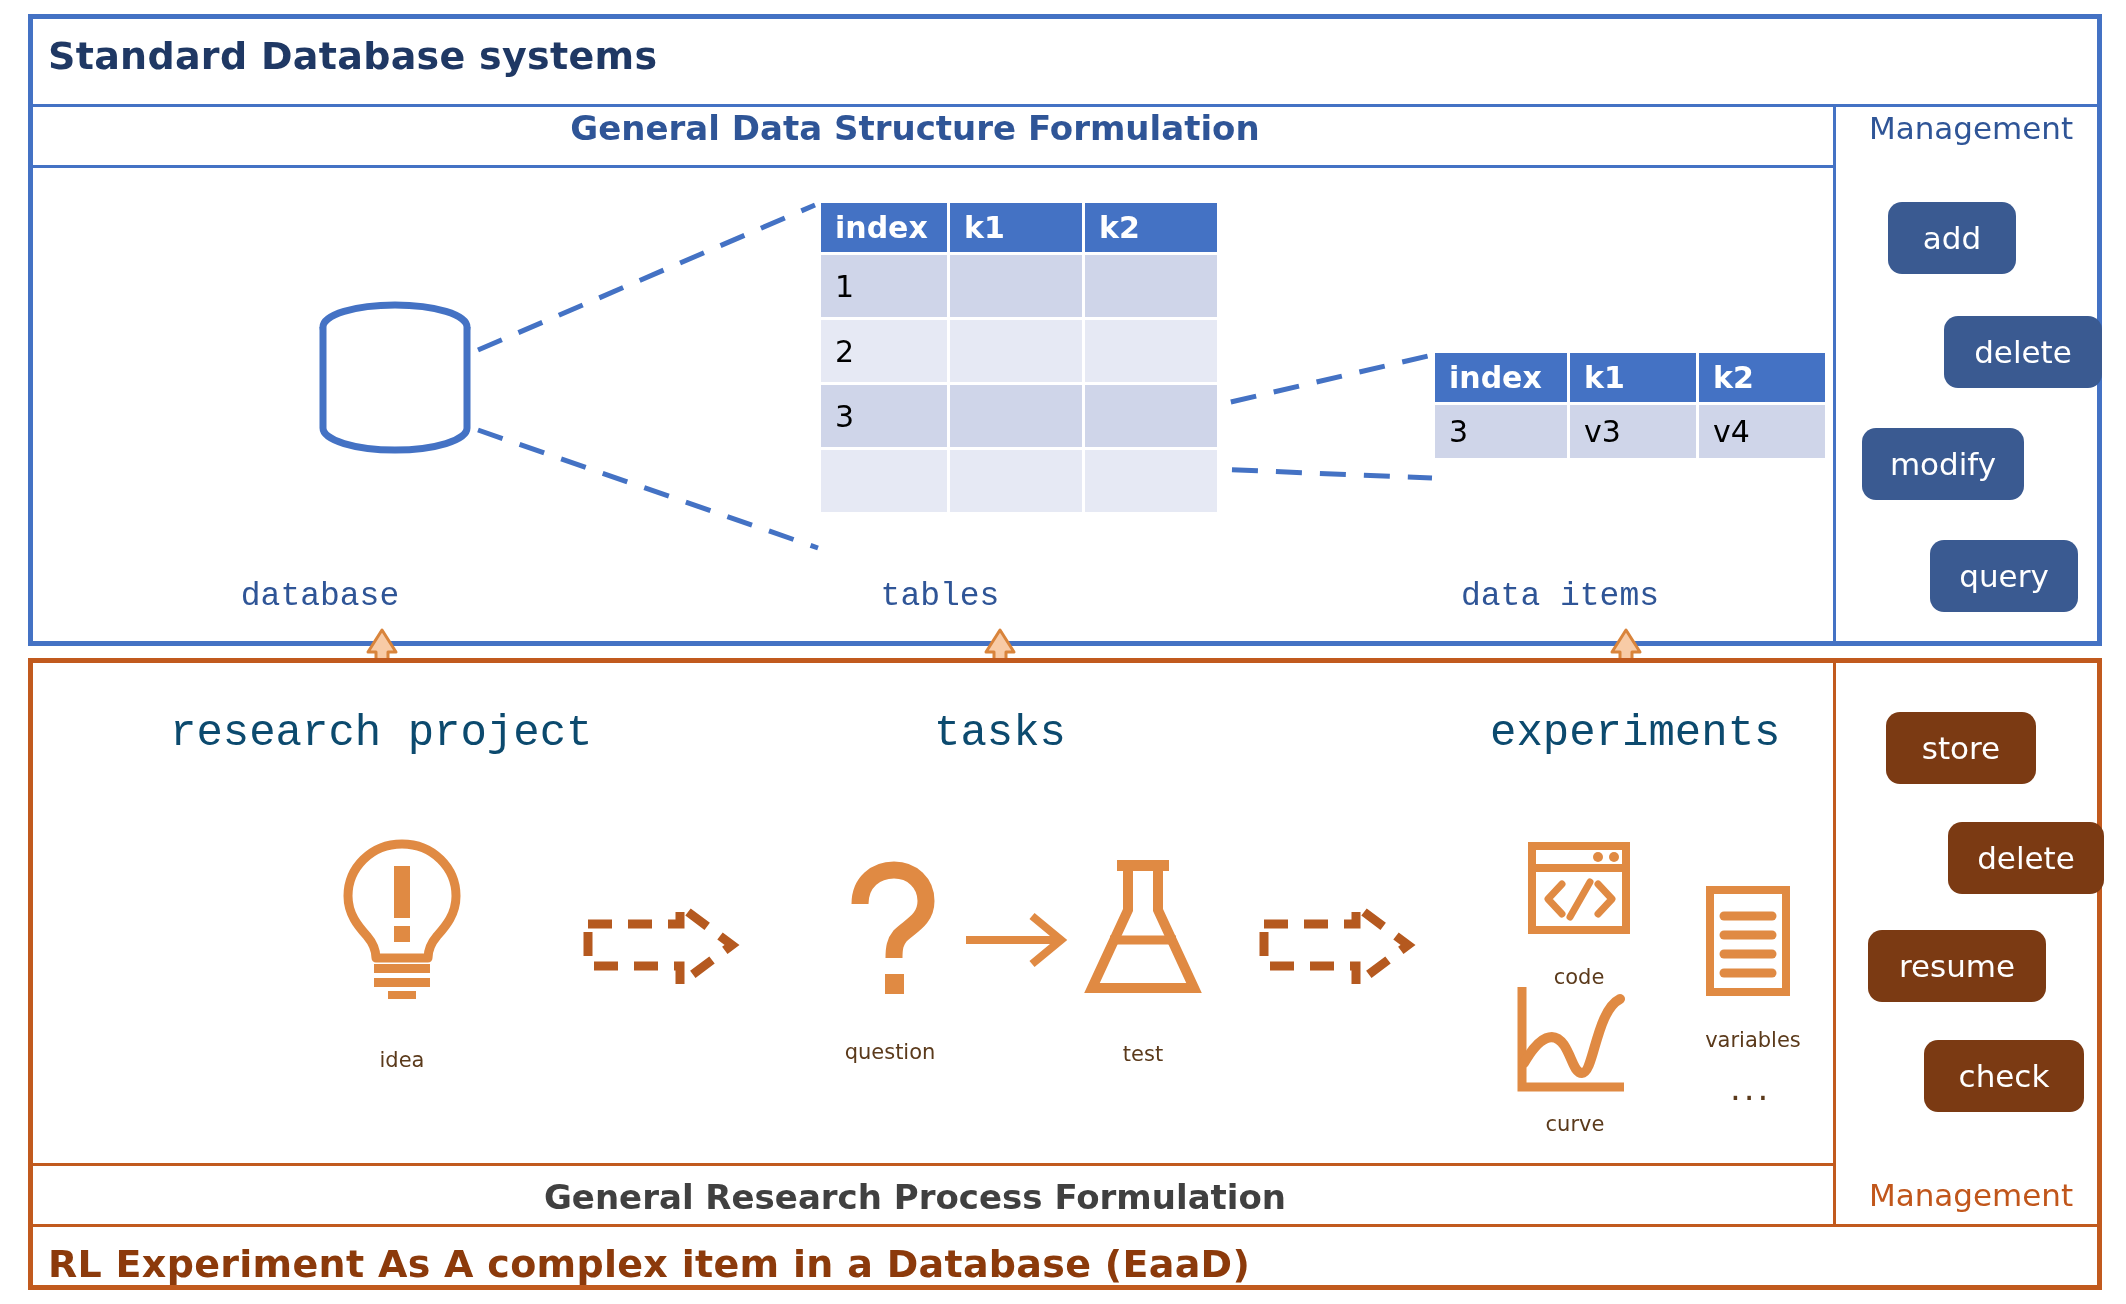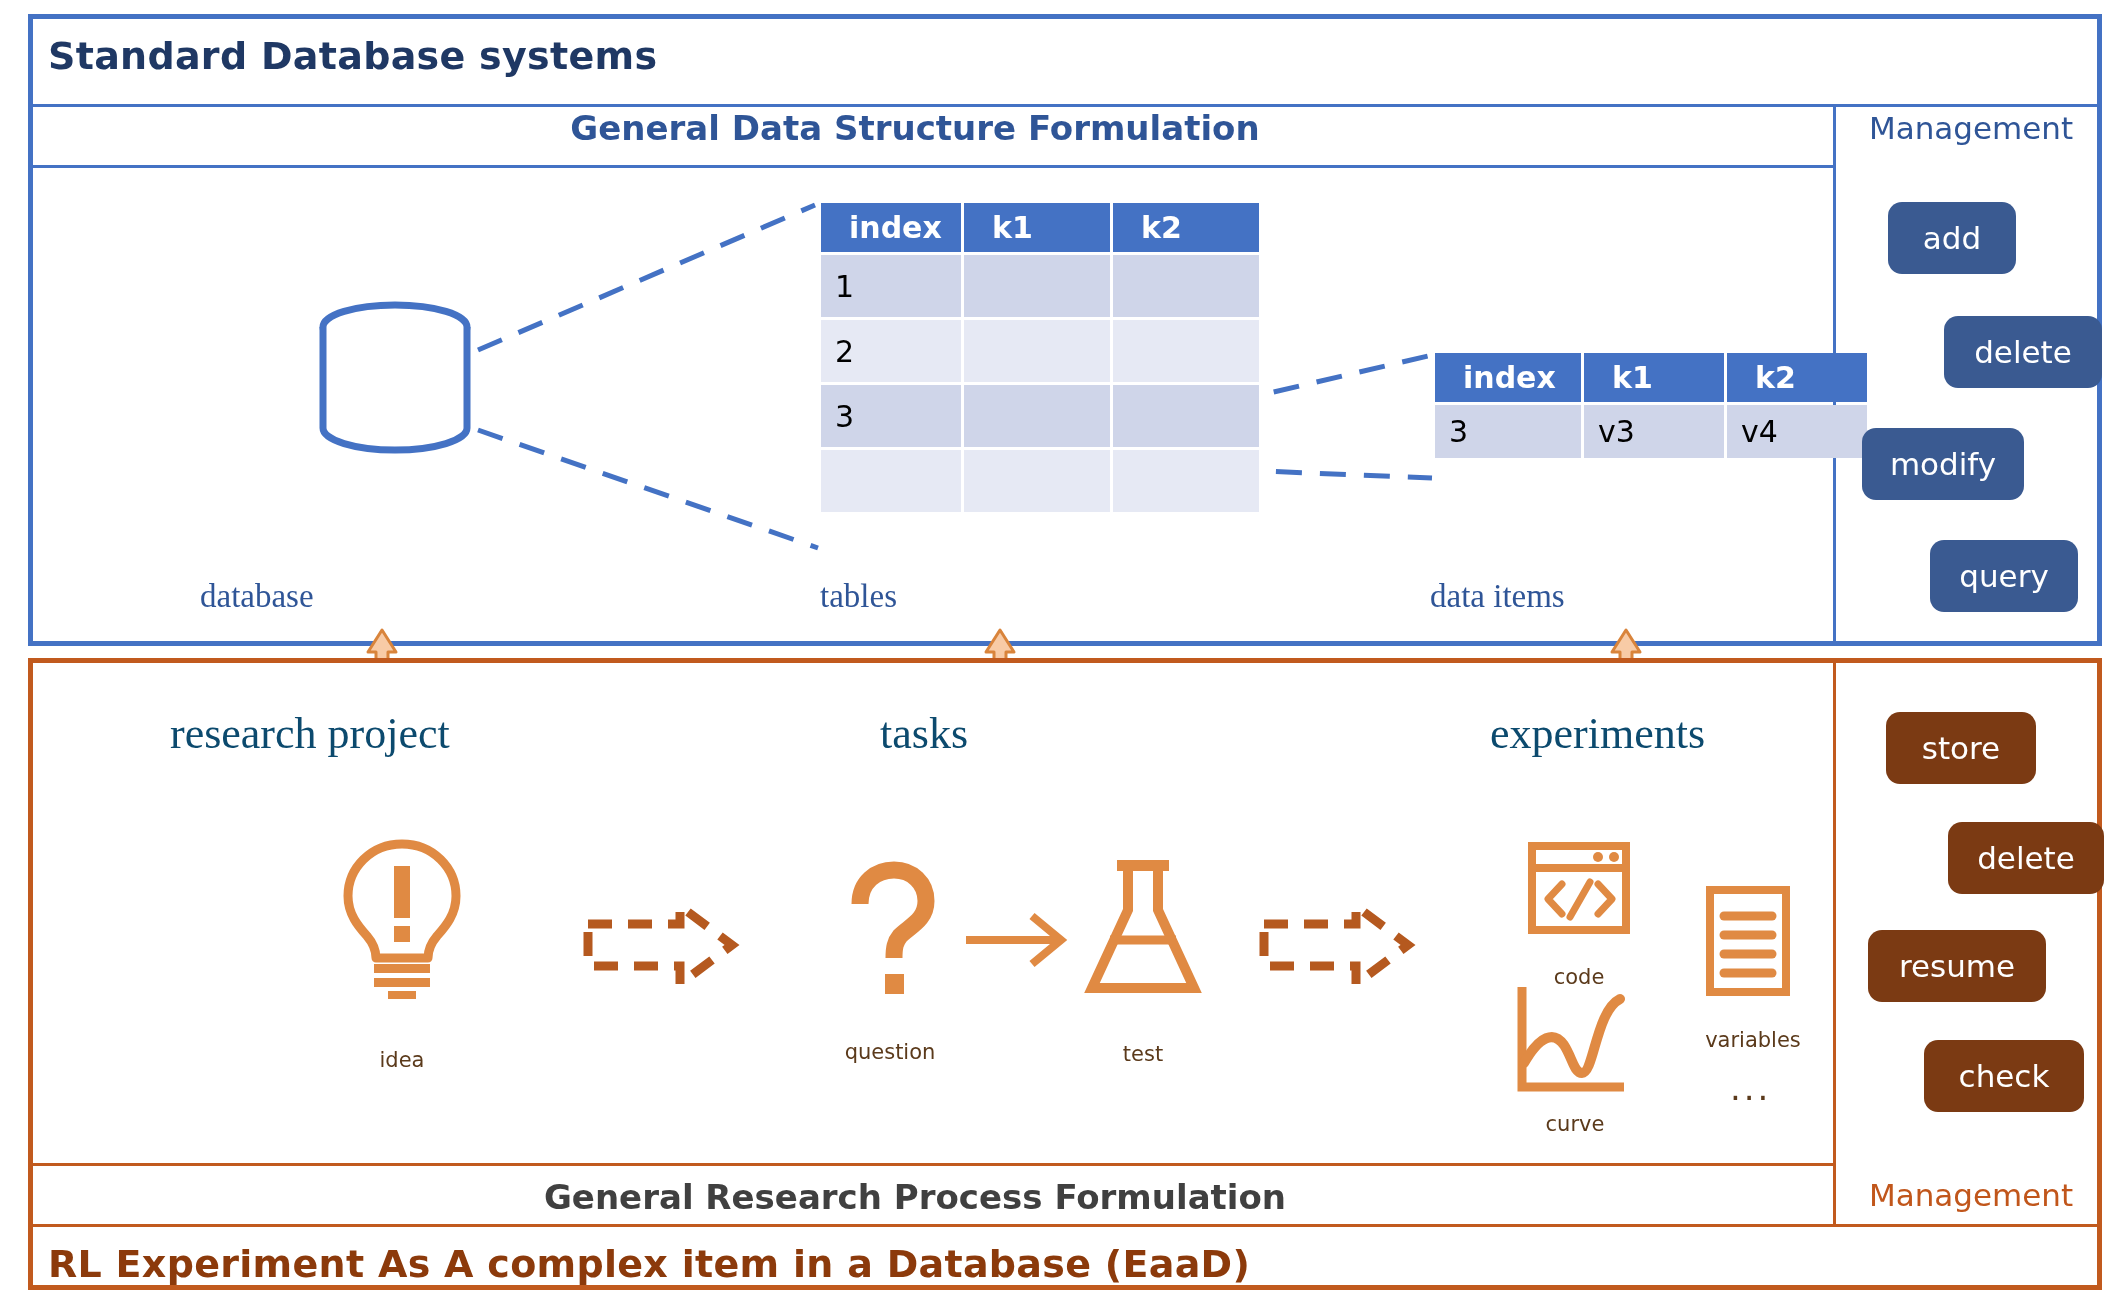--- a/index.html
+++ b/index.html
@@ -95,21 +95,21 @@
     border-collapse: separate;
     border-spacing: 3px;
     font-family: "DejaVu Sans", sans-serif;
   }
   .dtable th {
     background: #4472C4;
     color: #ffffff;
     font-size: 30px;
     font-weight: bold;
     text-align: left;
-    padding: 7px 0 7px 28px;
+    padding: 7px 0 7px 14px;
     border: none;
   }
   .dtable td {
     font-size: 30px;
     color: #000000;
     text-align: left;
     padding: 9px 0 9px 14px;
     border: none;
   }
   .row-dark  td { background: #CFD5E9; }
@@ -141,23 +141,23 @@
     border: none;
     font-family: "DejaVu Sans", sans-serif;
     cursor: pointer;
   }
   .pill-blue  { background: #3A5A91; }
   .pill-brown { background: #7B3A13; border-radius: 14px; }
 
   
   .lbl {
     position: absolute;
-    text-align: left;
+    text-align: center;
     white-space: nowrap;
-    font-family: Liberation Serif, serif;
+    font-family: Liberation Mono, monospace;
   }
   .lbl-blue  { color: #2F5597; font-size: 33px; }
   .lbl-brown { color: #0c4a6e; font-size: 44px; }
 
   .icon-cap {
     position: absolute;
     text-align: center;
     color: #5B3A1B;
     font-size: 21px;
     white-space: nowrap;

